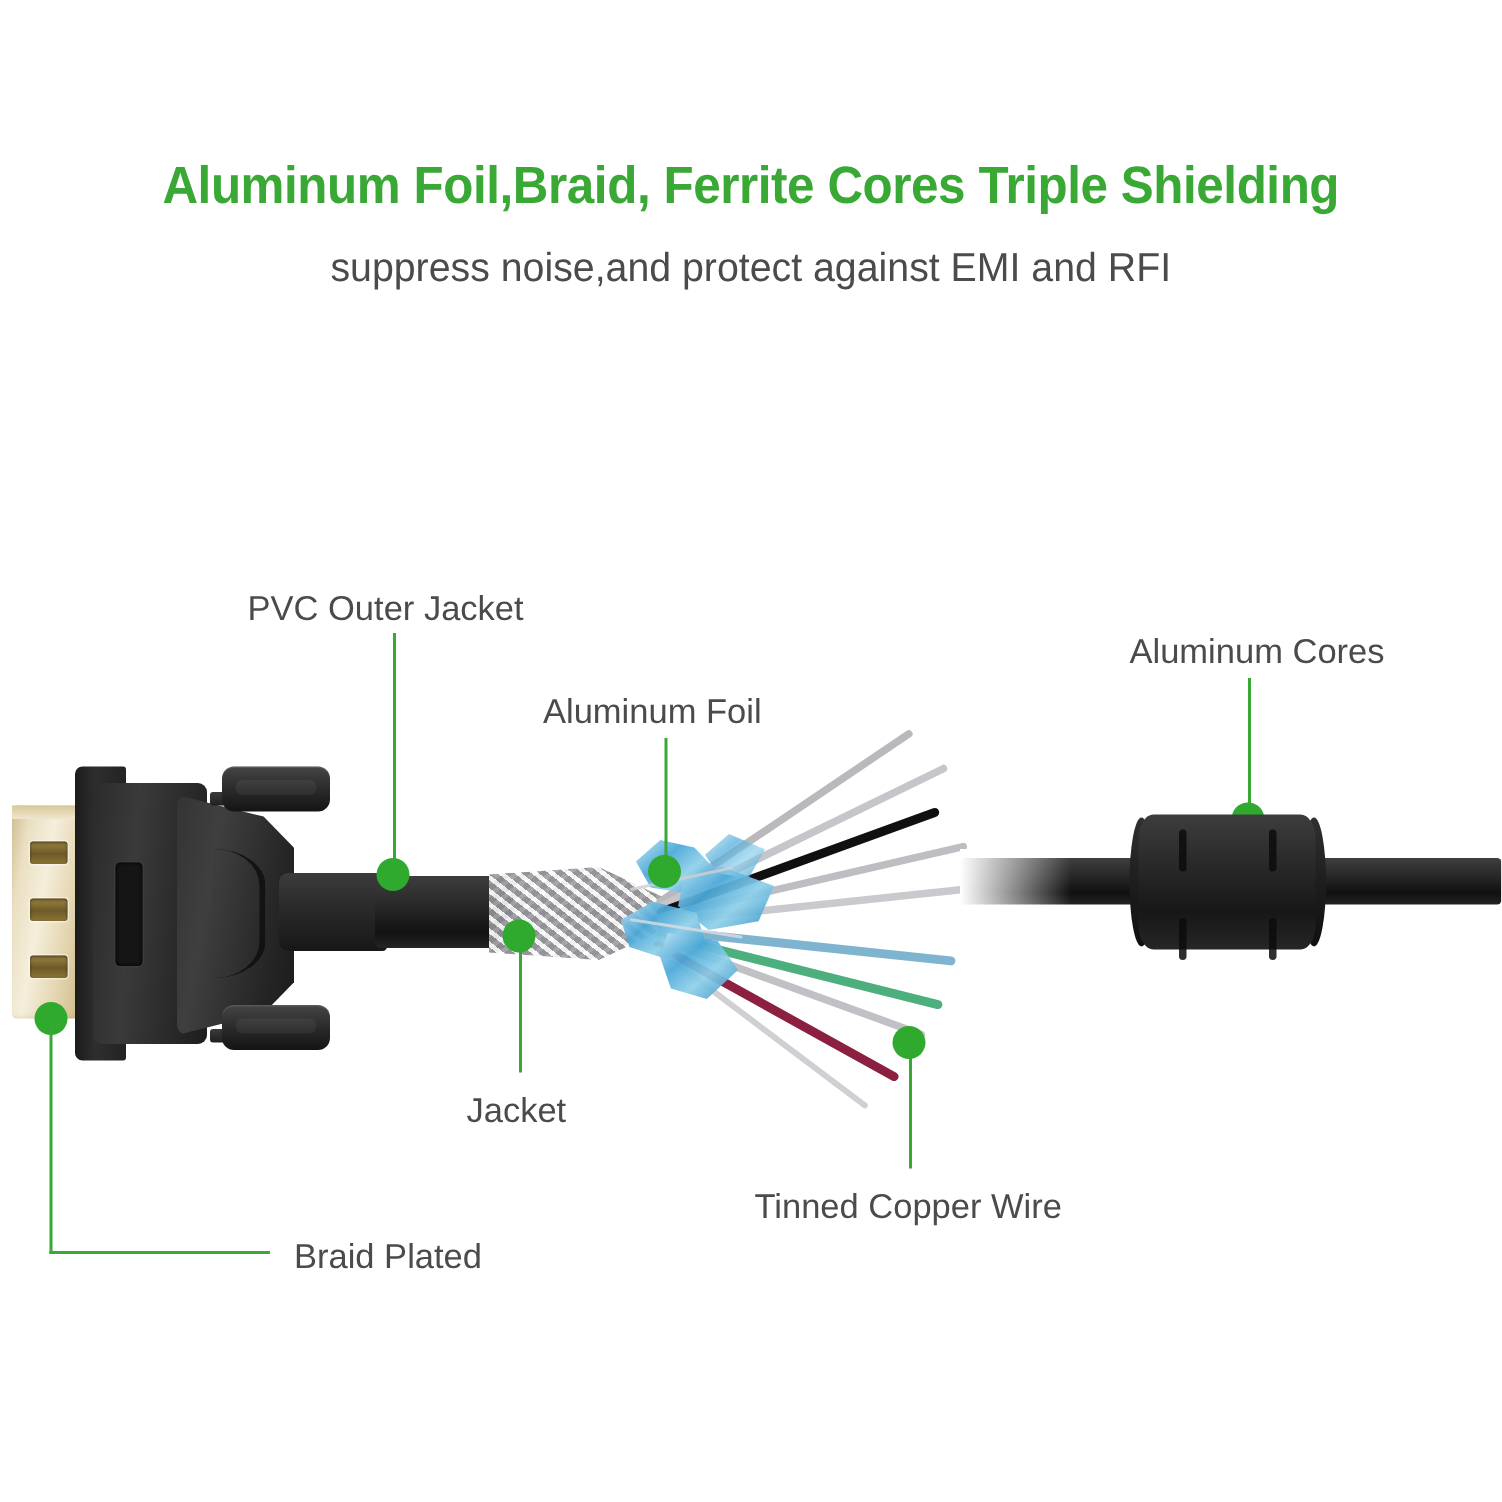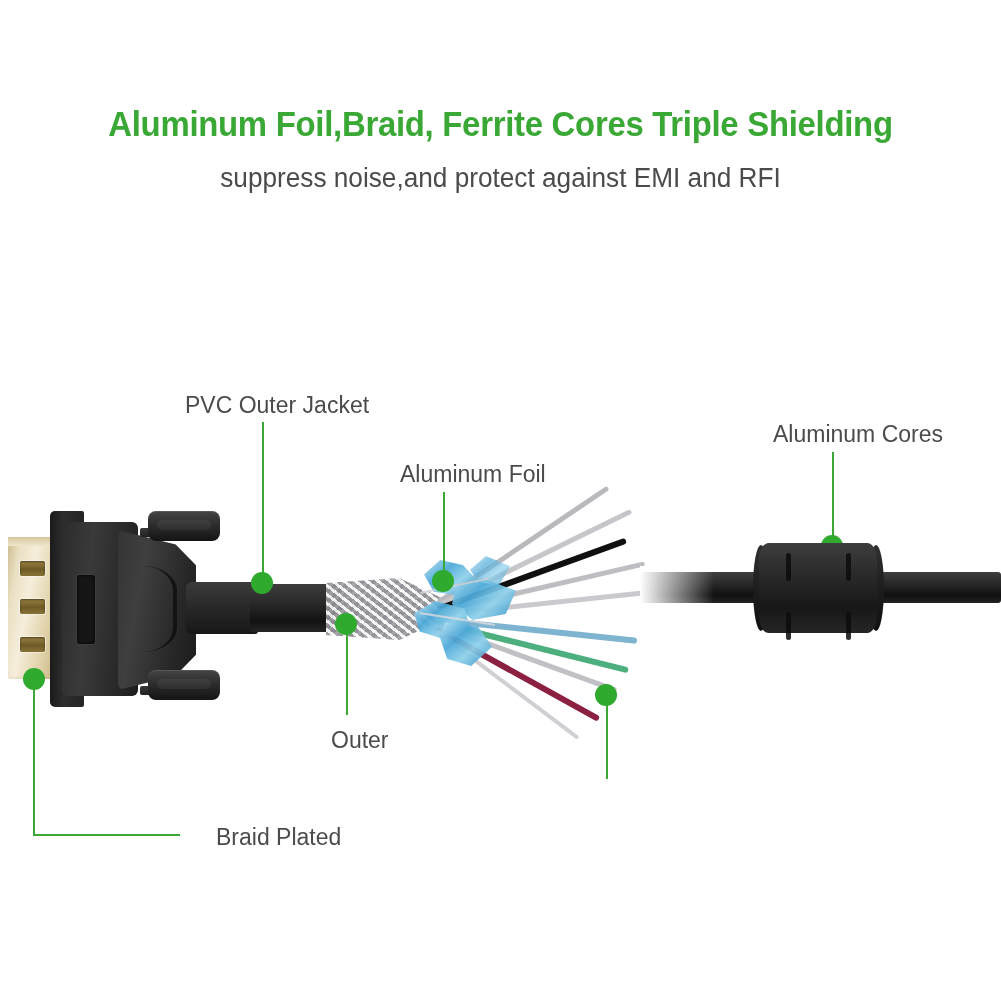--- a/index.html
+++ b/index.html
@@ -40,21 +40,20 @@
     transform: scaleX(0.97);
     white-space: nowrap;
   }
 
   
   .lbl {
     position: absolute;
     font-size: 23px;
     color: #4b4b4b;
     white-space: nowrap;
-    margin-left: 20px;
   }
 
   
   .leader-v {
     position: absolute;
     width: 2px;
     background: #3aa835;
   }
   .leader-h {
     position: absolute;
@@ -307,31 +306,32 @@
     <div class="ferrite-slot" style="left:146px;top:612px"></div>
     <div class="ferrite-slot" style="left:206px;top:612px"></div>
   </div>
 
   <div class="leader-v" style="left:262px;top:422px;height:162px"></div>
   <div class="dot" style="left:251px;top:572px"></div>
   <div class="lbl" style="left:165px;top:392px">PVC Outer Jacket</div>
 
   <div class="leader-v" style="left:443px;top:492px;height:90px"></div>
   <div class="dot" style="left:432px;top:570px"></div>
-  <div class="lbl" style="left:380px;top:461px">Aluminum Foil</div>
+  <div class="lbl" style="left:362px;top:461px">Aluminum Foil</div>
 
   <div class="leader-v" style="left:832px;top:452px;height:95px"></div>
   <div class="dot" style="left:821px;top:535px"></div>
   <div class="lbl" style="left:753px;top:421px">Aluminum Cores</div>
 
   <div class="leader-v" style="left:346px;top:630px;height:85px"></div>
   <div class="dot" style="left:335px;top:613px"></div>
-  <div class="lbl" style="left:311px;top:727px">Outer</div>
+  <div class="lbl" style="left:311px;top:727px">Jacket</div>
 
   <div class="leader-v" style="left:606px;top:701px;height:78px"></div>
   <div class="dot" style="left:595px;top:684px"></div>
+  <div class="lbl" style="left:503px;top:791px">Tinned Copper Wire</div>
 
   <div class="dot" style="left:23px;top:668px"></div>
   <div class="leader-v" style="left:33px;top:684px;height:152px"></div>
   <div class="leader-h" style="left:33px;top:834px;width:147px"></div>
   <div class="lbl" style="left:196px;top:824px">Braid Plated</div>
 
 </div>
 
 </body></html>

